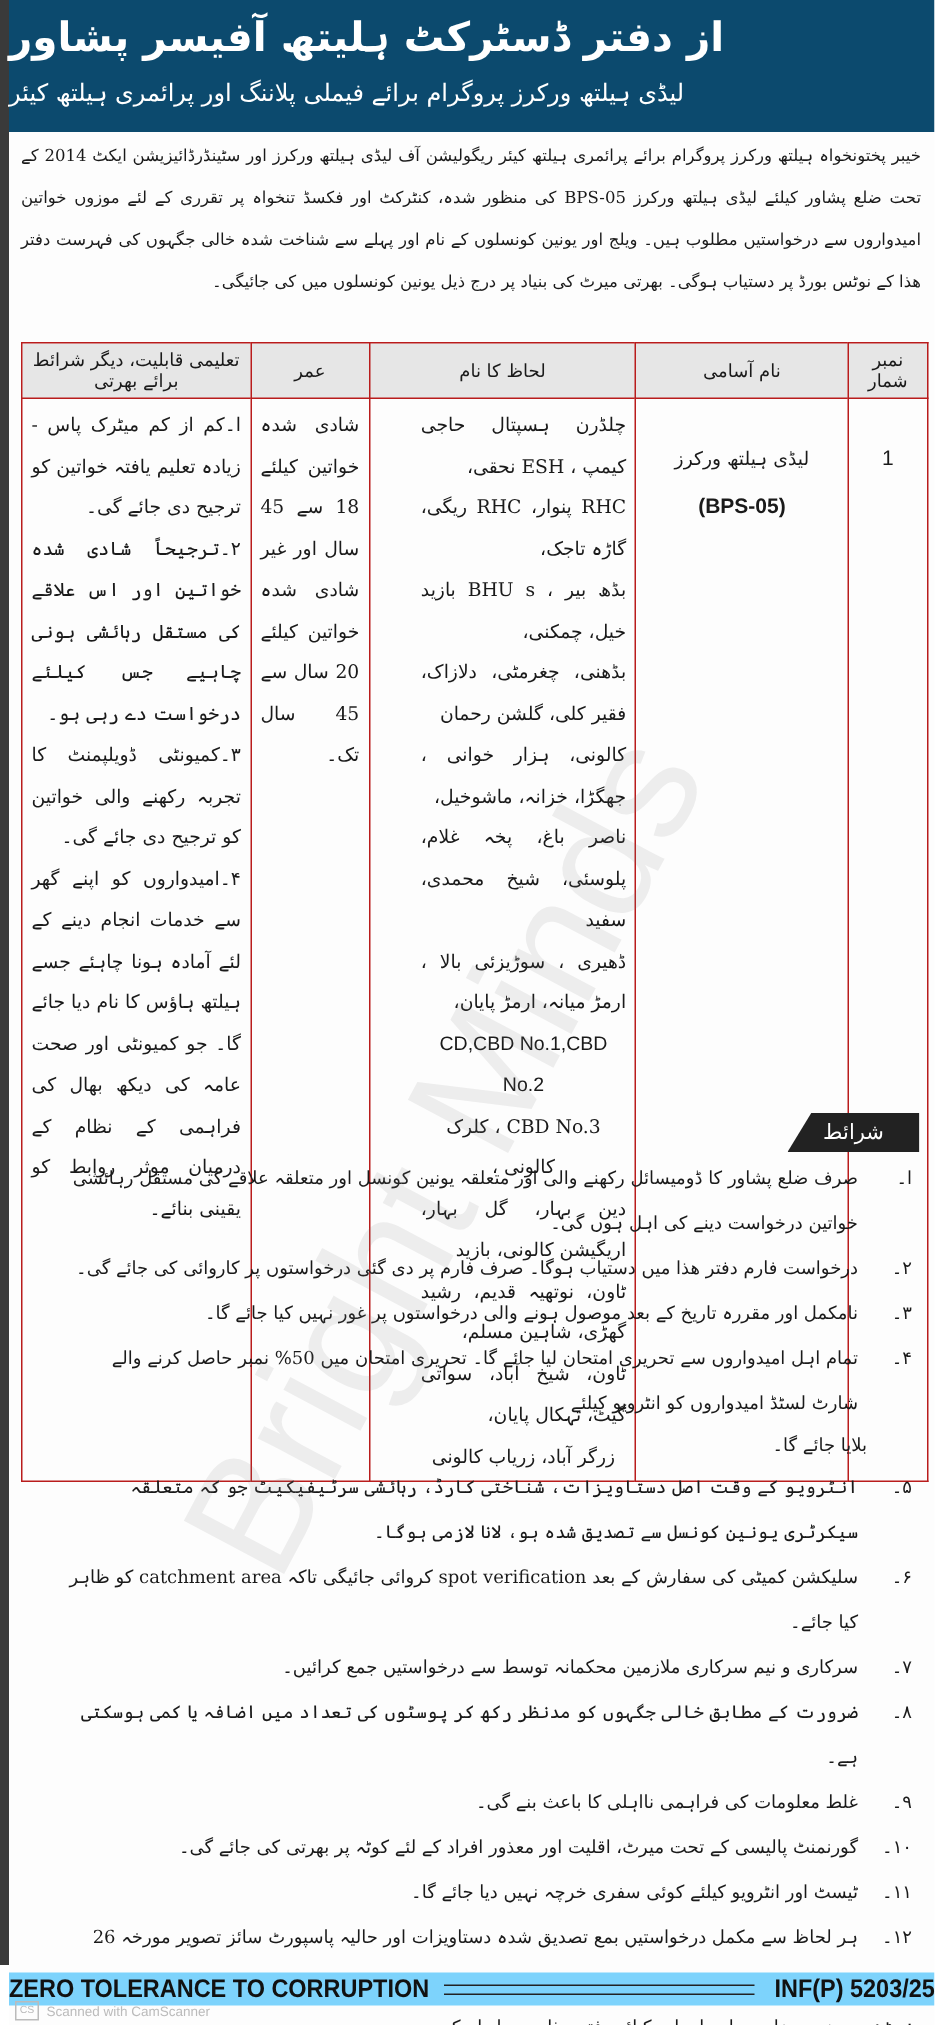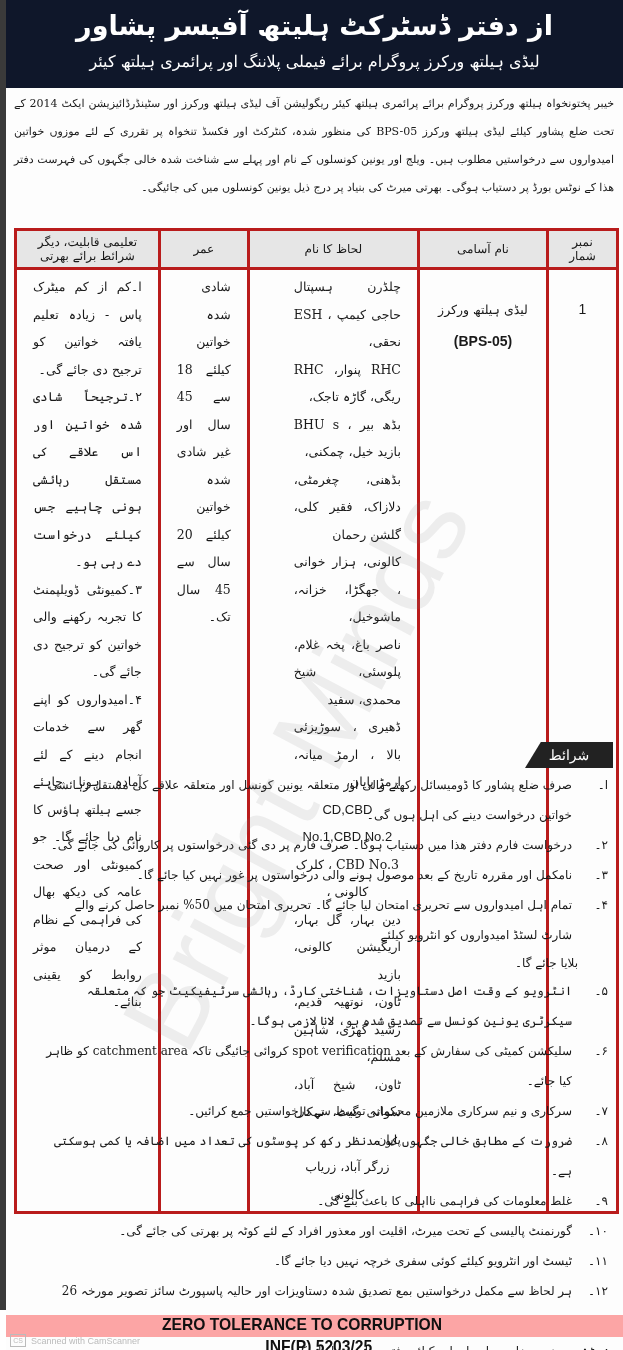--- a/index.html
+++ b/index.html
@@ -1,43 +1,43 @@
 <!DOCTYPE html>
 <html><head>
 <meta charset="utf-8">
 <style>
   html, body { margin:0; padding:0; }
   body { width:623px; height:1350px; background:#fff; font-family:"DejaVu Sans", sans-serif; color:#1a1a1a; position:relative; overflow:hidden; }
   .page { position:absolute; left:6px; top:0; width:617px; height:1350px; background:#fdfdfd; }
   .leftbar { position:absolute; left:0; top:0; width:6px; height:1310px; background:#3a3a3a; }
-  .header { position:absolute; left:0; top:0; width:617px; height:88px; background:#0f172a; color:#fff; text-align:center; direction:rtl; }
+  .header { position:absolute; left:0; top:0; width:617px; height:88px; background:#0c4a6e; color:#fff; text-align:left; direction:rtl; }
   .header .title { font-family:"DejaVu Sans", sans-serif; font-weight:bold; font-size:27px; padding-top:8px; line-height:36px; }
   .header .subtitle { font-family:"DejaVu Serif", serif; font-size:16px; line-height:28px; margin-top:4px; }
   .intro { position:absolute; left:8px; top:90px; width:600px; direction:rtl; text-align:justify; font-family:"DejaVu Serif", serif; font-size:11px; line-height:28px; }
   table.posts { position:absolute; left:8px; top:228px; width:605px; border-collapse:collapse; direction:rtl; font-family:"DejaVu Serif", serif; font-size:12.5px; }
-  table.posts th, table.posts td { border:3px solid #b91c1c; vertical-align:top; padding:3px 16px; }
+  table.posts th, table.posts td { border:1px solid #b91c1c; vertical-align:top; padding:3px 6px; }
   table.posts th { background:#e6e6e6; height:30px; font-weight:normal; font-size:12px; text-align:center; vertical-align:middle; }
   table.posts td { line-height:27.5px; }
   .c-no { width:42px; text-align:center; font-family:"Liberation Sans", sans-serif; font-size:14px; padding-top:26px !important; }
   .c-post { width:140px; text-align:center; padding-top:26px !important; }
   .c-post .bps { font-family:"Liberation Sans", sans-serif; font-size:14px; direction:ltr; display:block; margin-top:4px;font-weight:bold; }
   .c-center { width:175px; text-align:justify; }
   .c-age { width:70px; text-align:justify; }
   .c-qual { width:150px; text-align:justify; }
   .centers-line { display:block;margin-left:28px; }
   .centers-line.en { text-align:center; font-family:"Liberation Sans", sans-serif; font-size:13px; direction:ltr; }
   .terms-banner { position:absolute; right:10px; top:742px; width:88px; height:26px; background:#222; color:#fff; direction:rtl; font-family:"DejaVu Serif", serif; font-size:14px; line-height:26px; text-align:center; clip-path:polygon(18% 0, 100% 0, 100% 100%, 0 100%); }
   .terms { position:absolute; left:8px; top:770px; width:600px; direction:rtl; font-family:"DejaVu Serif", serif; font-size:12px; }
   .terms .item { display:flex; line-height:30px; }
   .terms .num { width:36px; flex:none; text-align:right; padding-right:6px; }
   .terms .txt { flex:1; text-align:right;margin-left:28px; }
   .terms .cont { padding-right:36px; line-height:26px; }
   .note { line-height:28px; }
   .footer { position:absolute; left:0; top:1262px; width:617px; height:48px; background:#1c1c1c; color:#fff; direction:rtl; text-align:center; font-family:"DejaVu Sans", sans-serif; font-weight:bold; font-size:26px; line-height:48px; }
-  .strip { position:absolute; left:0; top:1315px; width:617px; height:22px; display:flex; align-items:center; background:#fca5a5;flex-direction:column; }
+  .strip { position:absolute; left:0; top:1315px; width:617px; height:22px; display:flex; align-items:center; background:#7dd3fc; }
   .strip .slogan { font-family:"Liberation Sans", sans-serif; font-weight:bold; font-size:17px; color:#111; white-space:nowrap; transform:scaleX(0.92); transform-origin:left; }
   .strip .rule { flex:1; height:5px; border-top:1px solid #222; border-bottom:1px solid #222; margin:0 4px 0 -14px; }
   .strip .ref { font-family:"Liberation Sans", sans-serif; font-weight:bold; font-size:17px; color:#111; white-space:nowrap; transform:scaleX(0.92); transform-origin:right; }
   .scanner { position:absolute; left:4px; top:1334px; display:flex; align-items:center; gap:5px; font-family:"Liberation Sans", sans-serif; font-size:9px; color:#bbb; }
   .scanner .cs { width:14px; height:11px; border:1px solid #bbb; font-size:7px; line-height:11px; text-align:center; color:#bbb; }
   .watermark { position:absolute; left:90px; top:520px; font-family:"Liberation Sans", sans-serif; font-size:110px; color:rgba(120,120,120,0.12); transform:rotate(-62deg); transform-origin:left top; white-space:nowrap; pointer-events:none; top:1010px; }
 </style>
 </head>
 <body>
 

